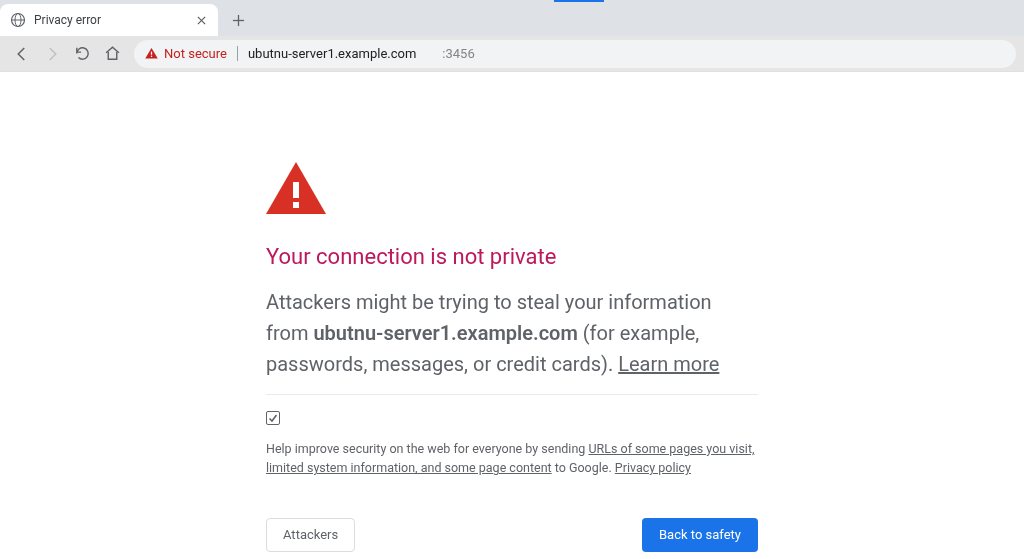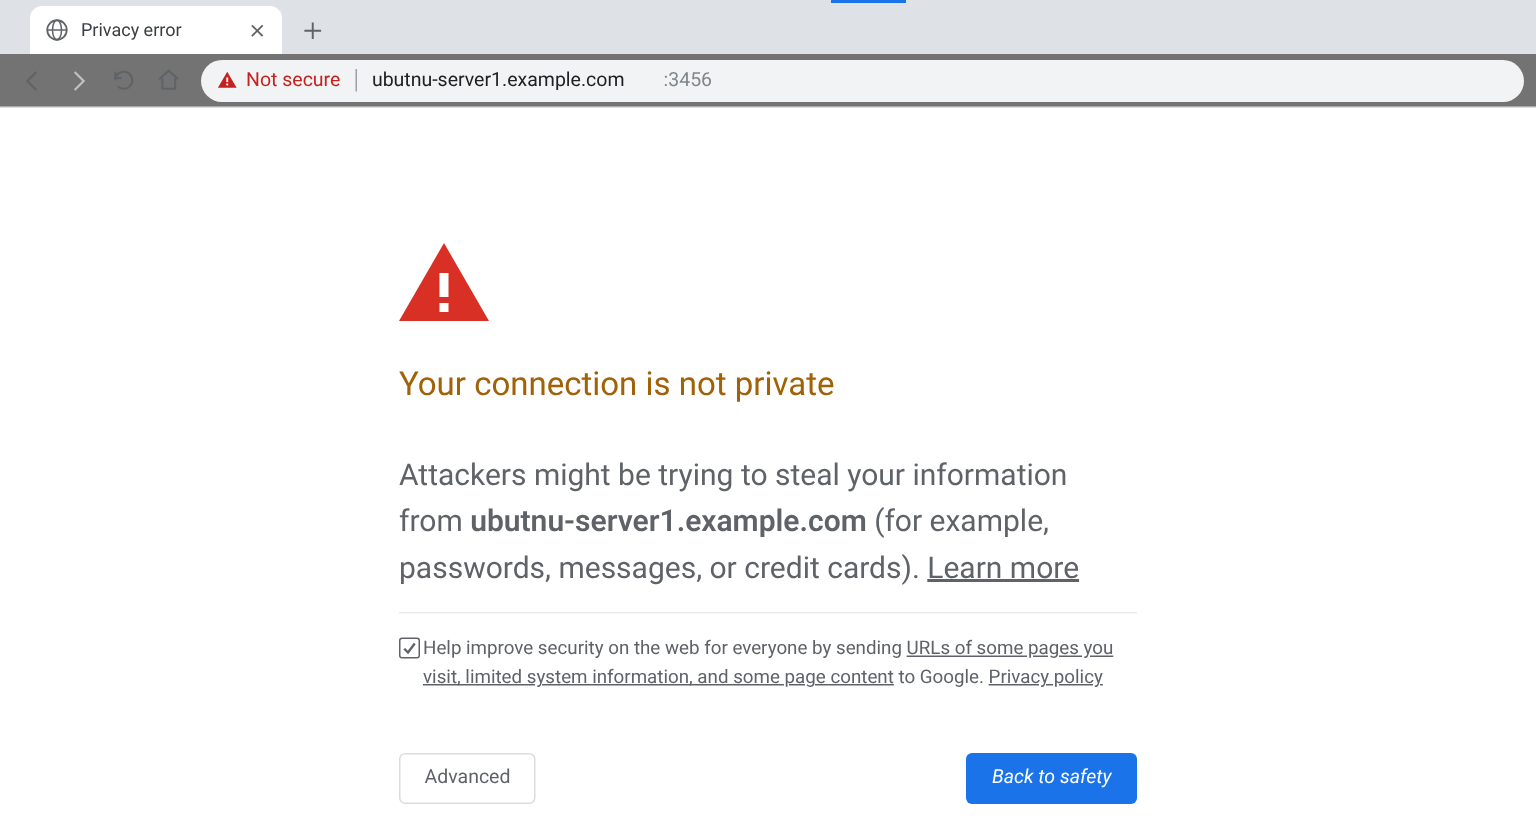--- a/index.html
+++ b/index.html
@@ -21,22 +21,22 @@
     position: absolute;
     top: 0;
     left: 554px;
     width: 50px;
     height: 2px;
     background: #1a73e8;
   }
   .tab {
     background: #fff;
     height: 32px;
-    width: 168px;
-    margin-left: 20px;
+    width: 218px;
+    margin-left: 0;
     border-top-left-radius: 8px;
     border-top-right-radius: 8px;
     display: flex;
     align-items: center;
     padding: 0 10px;
     font-size: 12px;
     color: #3c4043;
     position: relative;
   }
   .tab .favicon {
@@ -65,21 +65,21 @@
     display: flex;
     align-items: center;
     justify-content: center;
     margin-left: 6px;
     cursor: pointer;
     color: #5f6368;
     font-size: 16px;
     margin-bottom: 2px;
   }
   .toolbar {
-    background: #737373;
+    background: #e5e5e5;
     height: 36px;
     display: flex;
     align-items: center;
     padding: 0 8px;
     border-bottom: 1px solid #e0e0e0;
     gap: 2px;
   }
   .nav-btn {
     width: 28px;
     height: 28px;
@@ -127,45 +127,46 @@
   }
   .panel {
     width: 492px;
   }
   .warn-icon {
     margin-bottom: 26px;
   }
   h1.page-title {
     font-size: 22px;
     font-weight: 400;
-    color: #a16207;
-    margin-bottom: 32px;
+    color: #be185d;
+    margin-bottom: 18px;
   }
   .desc {
     font-size: 20px;
     color: #5f6368;
     line-height: 1.55;
     margin-bottom: 14px;
   }
   .desc b { font-weight: 600; color: #5f6368; }
   .desc a { color: #5f6368; text-decoration: underline; cursor: pointer; }
   .errcode {
     font-size: 12px;
     color: #5f6368;
     margin-bottom: 30px;
   }
   .opt-row {
     display: flex;
-    gap: 2px;
+    gap: 14px;
     font-size: 12.5px;
     color: #5f6368;
     line-height: 1.55;
     padding-top: 14px;
     border-top: 1px solid #ebebeb;
     margin-bottom: 40px;
+    flex-direction: column;
   }
   .opt-row a { color: #5f6368; text-decoration: underline; cursor: pointer; }
   .checkbox {
     width: 14px;
     height: 14px;
     border: 1px solid #5f6368;
     border-radius: 2px;
     flex-shrink: 0;
     margin-top: 2px;
     display: flex;
@@ -188,21 +189,20 @@
     border: 1px solid transparent;
   }
   .btn.secondary {
     border-color: #dadce0;
     color: #5f6368;
     background: #fff;
   }
   .btn.primary {
     background: #1a73e8;
     color: #fff;
-    font-style: italic;
   }
 </style>
 </head>
 <body>
 
 <div class="chrome-top">
   <div class="top-accent"></div>
   <div class="tab">
     <span class="favicon">
       <svg viewBox="0 0 16 16" width="16" height="16">
@@ -284,17 +284,17 @@
         <svg viewBox="0 0 10 10" width="10" height="10">
             <path d="M1.5 5.5 L4 8 L8.5 2" fill="none" stroke="#5f6368" stroke-width="1.6"></path>
           </svg>
       </div>
       <div>
         <span>Help improve security on the web for everyone by sending </span><a>URLs of some pages you visit, limited system information, and some page content</a><span> to Google. </span><a>Privacy policy</a>
       </div>
     </div>
 
     <div class="btn-row">
-      <div class="btn secondary">Advanced</div>
+      <div class="btn secondary">Attackers</div>
       <div class="btn primary">Back to safety</div>
     </div>
   </div>
 </div>
 
 </body></html>

